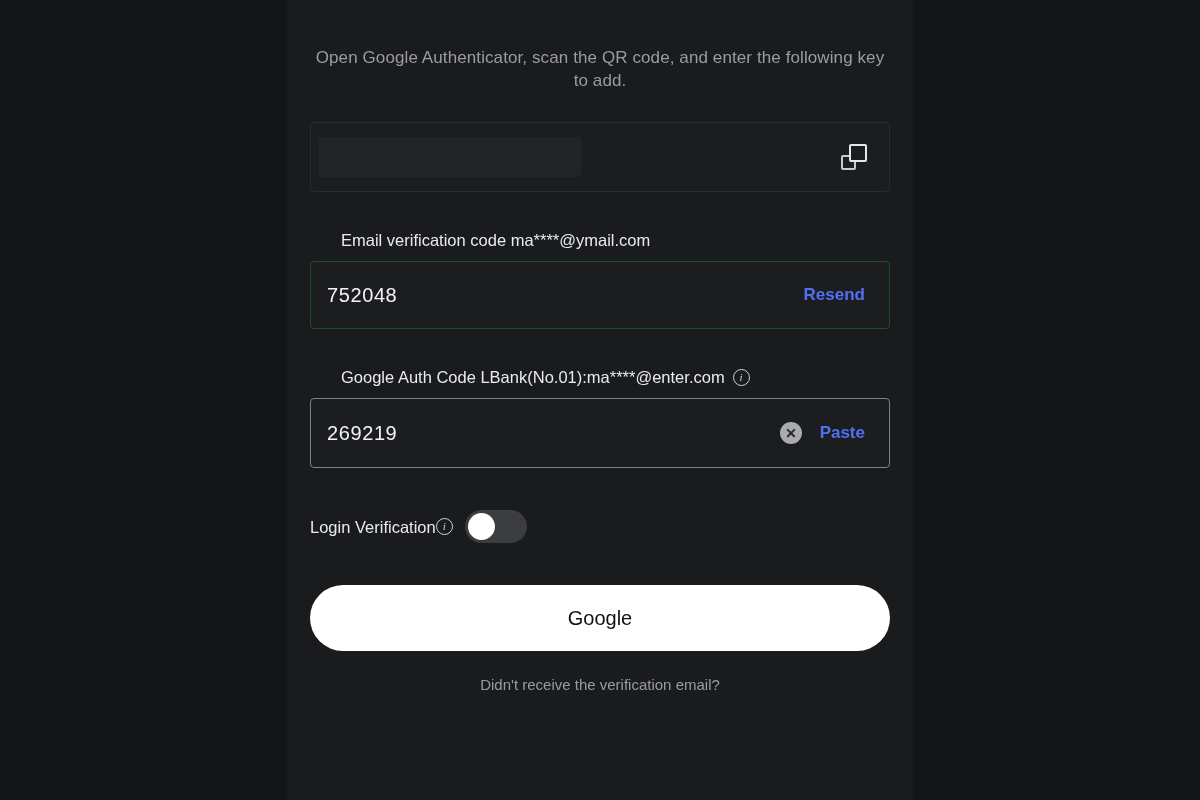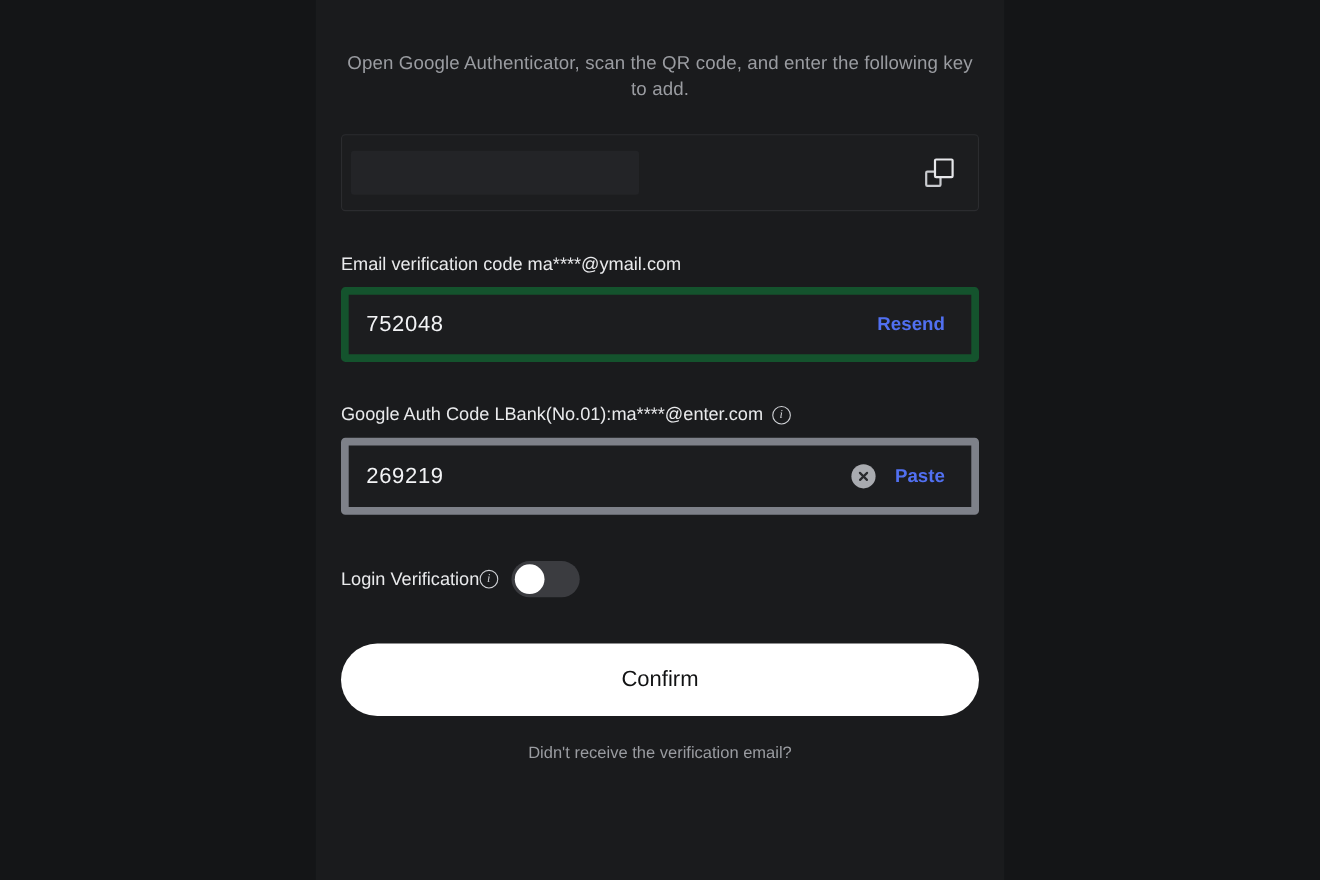--- a/index.html
+++ b/index.html
@@ -106,20 +106,21 @@
 
   .field-label {
     color: #e9eaec;
     font-size: 16.5px;
     line-height: 20px;
     margin-bottom: 11px;
     display: flex;
     align-items: center;
     gap: 8px;
     white-space: nowrap;
+    margin-left: 31px;
   }
 
   .info-icon {
     width: 17px;
     height: 17px;
     border: 1.5px solid #cfd1d5;
     border-radius: 50%;
     box-sizing: border-box;
     display: inline-flex;
     align-items: center;
@@ -131,21 +132,21 @@
     font-style: italic;
     flex: none;
     cursor: pointer;
   }
 
   .input-box {
     width: 580px;
     height: 68px;
     box-sizing: border-box;
     background: #1c1d1f;
-    border: 7px solid #14532d;
+    border: 1px solid #14532d;
     border-radius: 4px;
     display: flex;
     align-items: center;
     padding: 0 24px 0 16px;
     gap: 12px;
   }
   .input-box.focused {
     border-color: #7e8189;
     height: 70px;
     gap: 18px;
@@ -281,19 +282,19 @@
       </div>
 
       <div class="toggle-row">
         <span class="toggle-label">Login Verification</span>
         <span class="info-icon">i</span>
         <span class="switch">
           <span class="knob"></span>
         </span>
       </div>
 
-      <button class="confirm-btn">Confirm</button>
+      <button class="confirm-btn">Google</button>
 
       <div class="footer-link">Didn't receive the verification email?</div>
 
     </div>
   </div>
 </div>
 
 </body></html>

